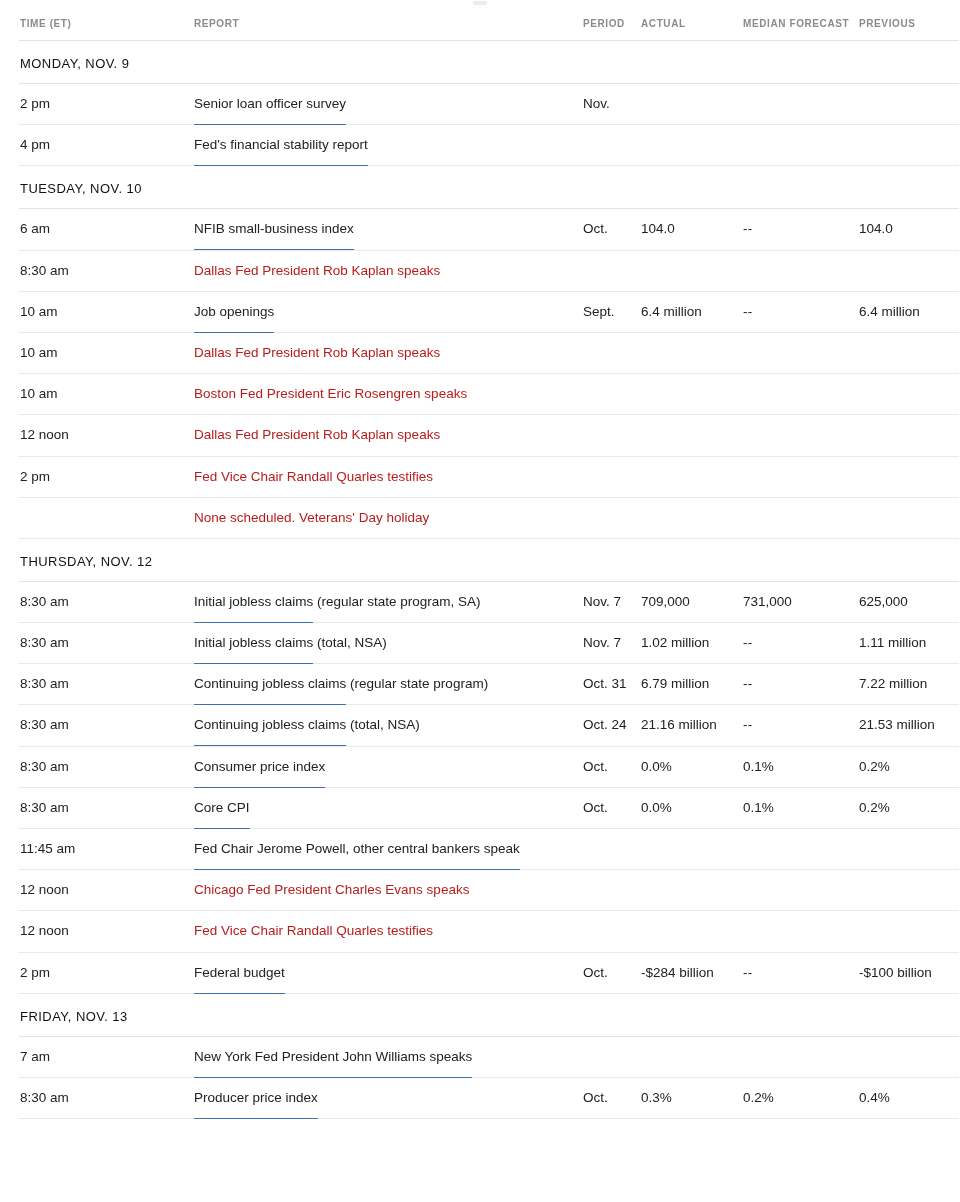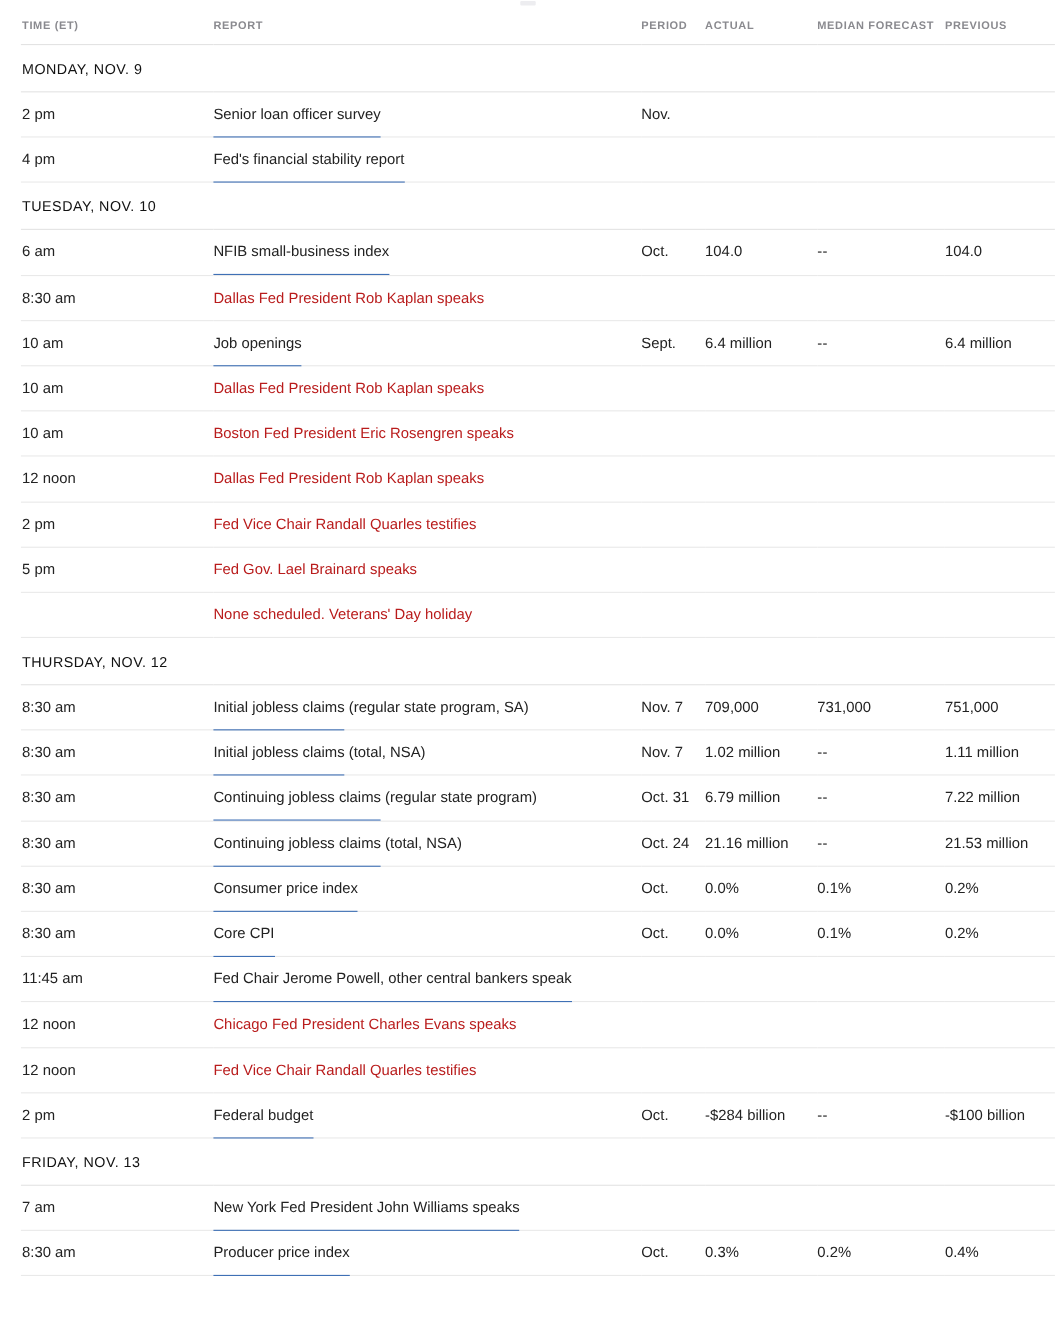--- a/index.html
+++ b/index.html
@@ -207,45 +207,37 @@
         </tr>
         <tr class="event-row">
           <td class="time-cell">2 pm</td>
           <td class="report-cell"><span class="report-plain">Fed Vice Chair Randall Quarles testifies</span></td>
           <td class="period-cell"></td>
           <td class="actual-cell"></td>
           <td class="forecast-cell"></td>
           <td class="previous-cell"></td>
         </tr>
         <tr class="event-row">
-          <td class="time-cell">5 pm</td>
-          <td class="report-cell"><span class="report-plain">Fed Gov. Lael Brainard speaks</span></td>
-          <td class="period-cell"></td>
-          <td class="actual-cell"></td>
-          <td class="forecast-cell"></td>
-          <td class="previous-cell"></td>
-        </tr>
-        <tr class="event-row">
           <td class="time-cell"></td>
           <td class="report-cell"><span class="report-plain">None scheduled. Veterans' Day holiday</span></td>
           <td class="period-cell"></td>
           <td class="actual-cell"></td>
           <td class="forecast-cell"></td>
           <td class="previous-cell"></td>
         </tr>
         <tr class="day-row">
           <td colspan="6"><span class="day-label">THURSDAY, NOV. 12</span></td>
         </tr>
         <tr class="event-row">
           <td class="time-cell">8:30 am</td>
           <td class="report-cell"><a class="report-link" href="#">Initial jobless claims</a><span class="report-suffix"> (regular state program, SA)</span></td>
           <td class="period-cell">Nov. 7</td>
           <td class="actual-cell">709,000</td>
           <td class="forecast-cell">731,000</td>
-          <td class="previous-cell">751,000</td>
+          <td class="previous-cell">625,000</td>
         </tr>
         <tr class="event-row">
           <td class="time-cell">8:30 am</td>
           <td class="report-cell"><a class="report-link" href="#">Initial jobless claims</a><span class="report-suffix"> (total, NSA)</span></td>
           <td class="period-cell">Nov. 7</td>
           <td class="actual-cell">1.02 million</td>
           <td class="forecast-cell"><span class="dash">--</span></td>
           <td class="previous-cell">1.11 million</td>
         </tr>
         <tr class="event-row">

